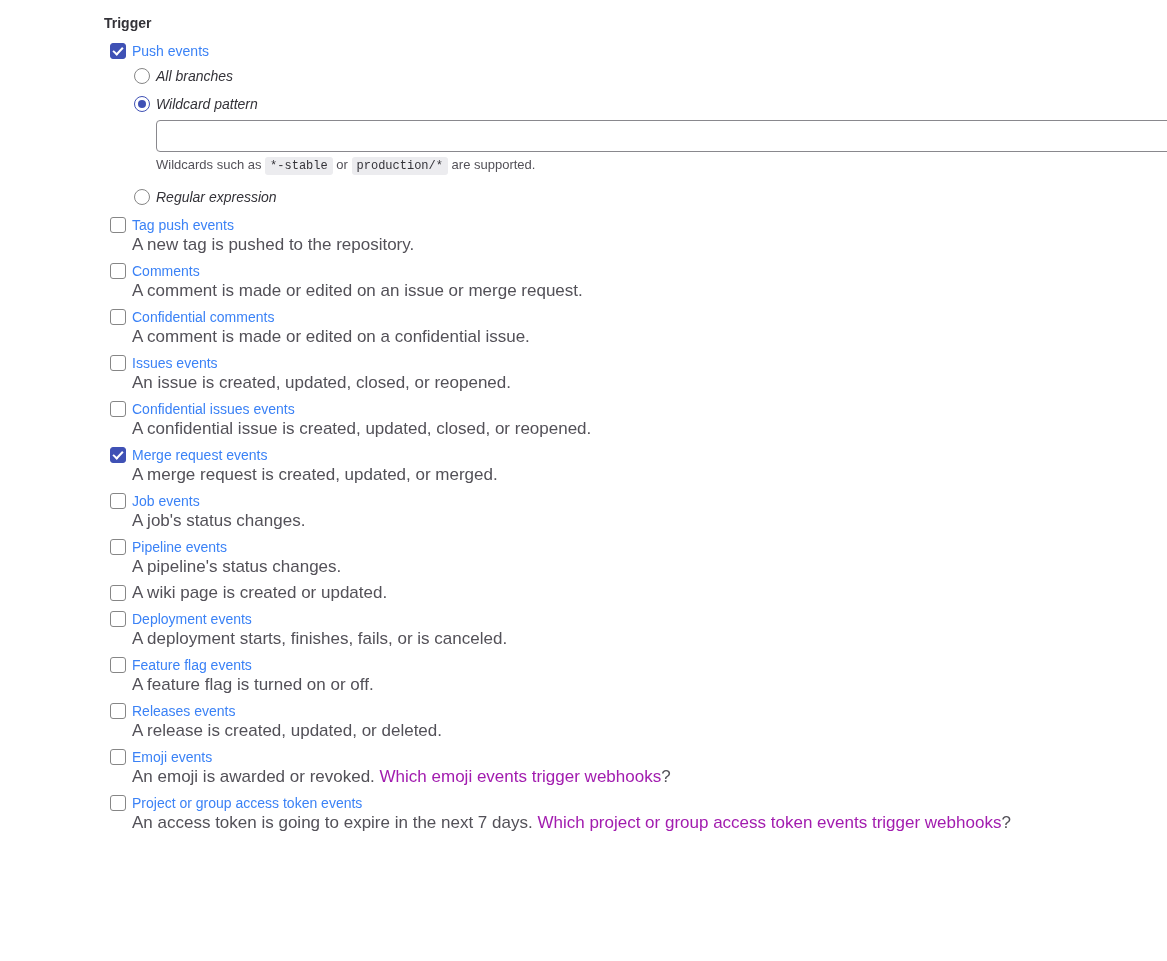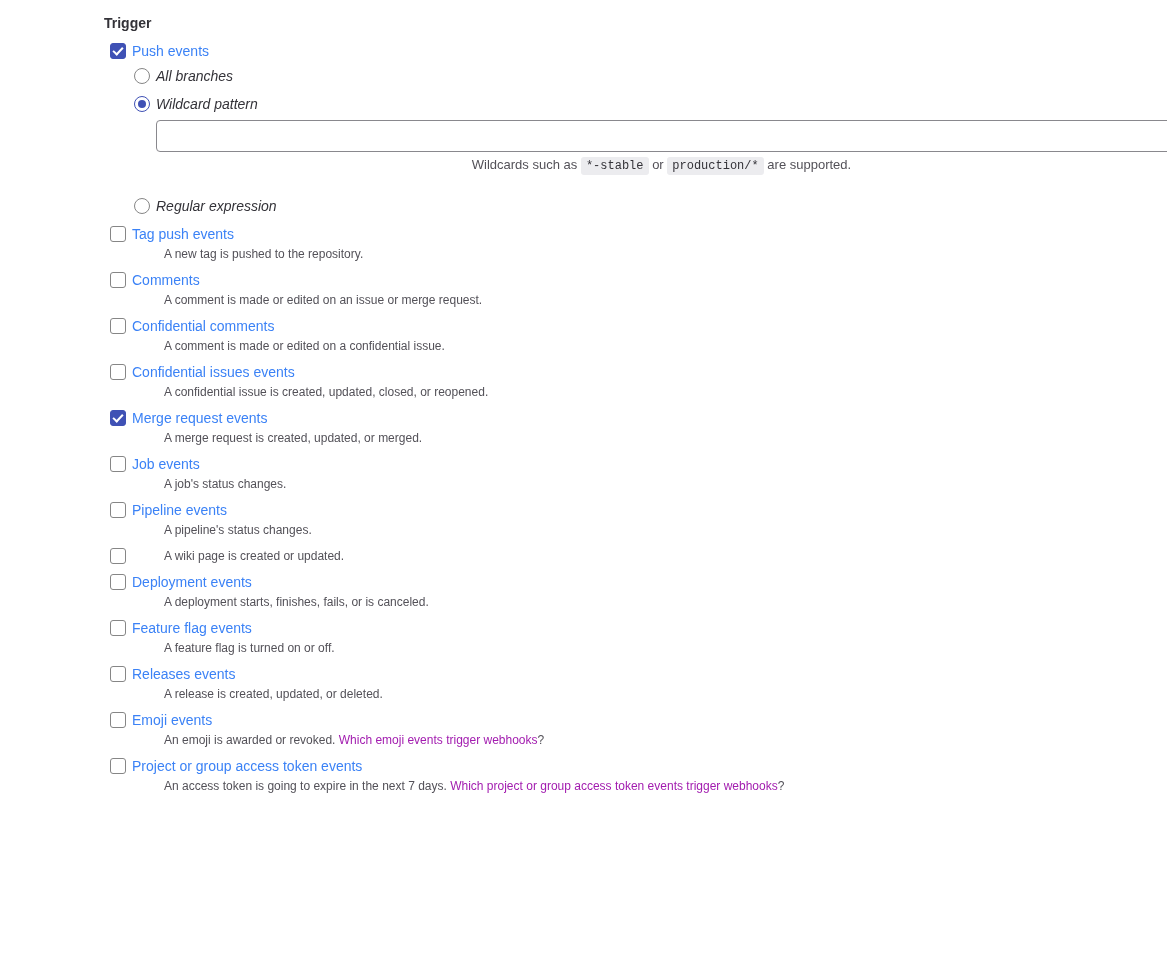--- a/index.html
+++ b/index.html
@@ -68,25 +68,24 @@
   }
 
   .check-label {
     display: block;
     font-size: 14px;
     line-height: 20px;
     color: #3b82f6;
   }
   .check-desc {
     display: block;
-    font-size: 12px;
+    font-size: 17px;
     line-height: 20px;
     color: #535158;
     margin-top: 0px;
-    margin-left: 32px;
   }
   .check-desc a {
     color: #a21caf;
     text-decoration: none;
   }
 
   
   .radio-block {
     margin-left: 24px;
     margin-top: 5px;
@@ -143,22 +142,21 @@
     font-size: 14px;
     color: #333238;
     background: #fff;
     outline: none;
   }
   .wildcard-help {
     margin-left: 28px;
     font-size: 13px;
     line-height: 20px;
     color: #535158;
-    margin-bottom: 20px;
-    text-align: center;
+    margin-bottom: 11px;
   }
   code.kbd {
     font-family: "Liberation Mono", monospace;
     font-size: 12px;
     background: #ececef;
     border-radius: 3px;
     padding: 2px 5px;
     color: #333238;
   }
 </style>
@@ -216,20 +214,25 @@
         <span class="check-label">Comments</span>
         <span class="check-desc"><span>A comment is made or edited on an issue or merge request.</span></span>
       </div>
       <div class="check-row">
         <span class="cbox"></span>
         <span class="check-label">Confidential comments</span>
         <span class="check-desc"><span>A comment is made or edited on a confidential issue.</span></span>
       </div>
       <div class="check-row">
         <span class="cbox"></span>
+        <span class="check-label">Issues events</span>
+        <span class="check-desc"><span>An issue is created, updated, closed, or reopened.</span></span>
+      </div>
+      <div class="check-row">
+        <span class="cbox"></span>
         <span class="check-label">Confidential issues events</span>
         <span class="check-desc"><span>A confidential issue is created, updated, closed, or reopened.</span></span>
       </div>
       <div class="check-row">
         <span class="cbox checked"></span>
         <span class="check-label">Merge request events</span>
         <span class="check-desc"><span>A merge request is created, updated, or merged.</span></span>
       </div>
       <div class="check-row">
         <span class="cbox"></span>

